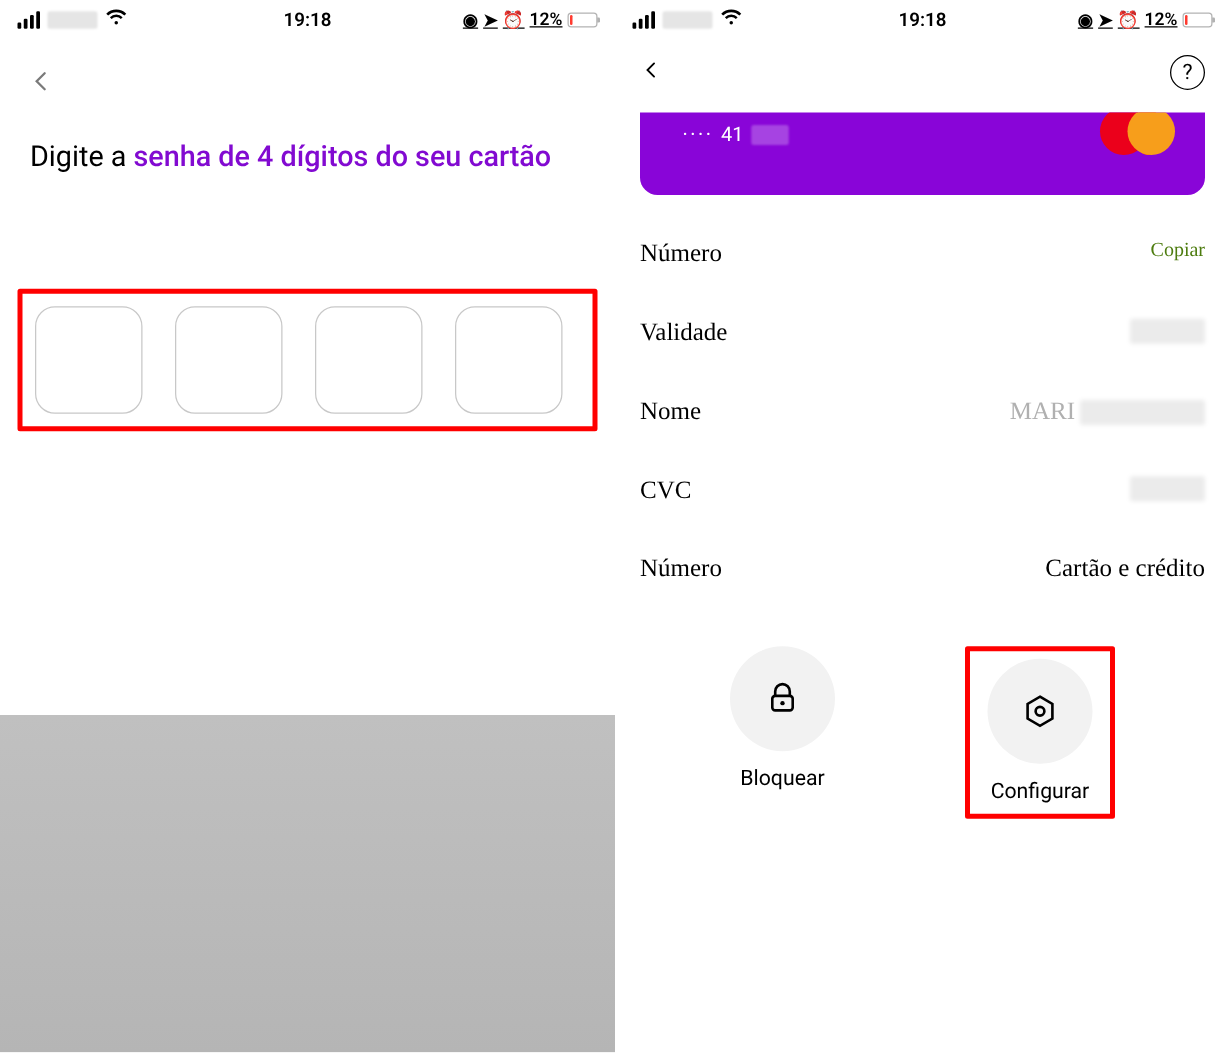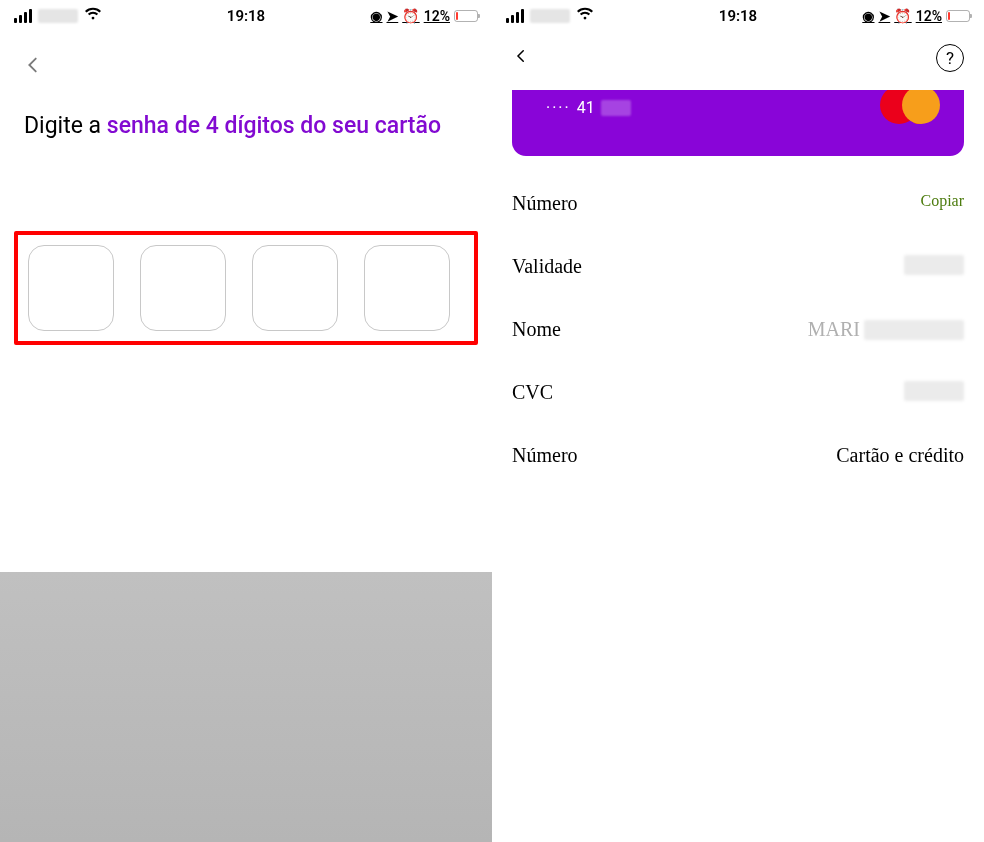--- a/index.html
+++ b/index.html
@@ -330,13 +330,37 @@
       <div class="label">CVC</div>
       <div class="blur-box blur-s"></div>
     </div>
 
     <div class="row">
       <div class="label">Número</div>
       <div class="value-dark">Cartão e crédito</div>
     </div>
   </div>
 
+  <div class="actions">
+    <div class="action">
+      <div class="circle">
+        <svg width="28" height="28" viewBox="0 0 24 24">
+          <path fill="none" stroke="#000" stroke-width="1.8" d="M7 10V7a5 5 0 0110 0v3"></path>
+          <rect x="5" y="10" width="14" height="10" rx="2" fill="none" stroke="#000" stroke-width="1.8"></rect>
+          <circle cx="12" cy="15" r="1.5" fill="#000"></circle>
+        </svg>
+      </div>
+      <div class="alabel">Bloquear</div>
+    </div>
+
+    <div class="action-highlight">
+      <div class="action">
+        <div class="circle">
+          <svg width="28" height="28" viewBox="0 0 24 24">
+            <polygon points="12,2 20.5,7 20.5,17 12,22 3.5,17 3.5,7" fill="none" stroke="#000" stroke-width="1.8"></polygon>
+            <circle cx="12" cy="12" r="3" fill="none" stroke="#000" stroke-width="1.8"></circle>
+          </svg>
+        </div>
+        <div class="alabel">Configurar</div>
+      </div>
+    </div>
+  </div>
 </div>
 
 </body></html>

